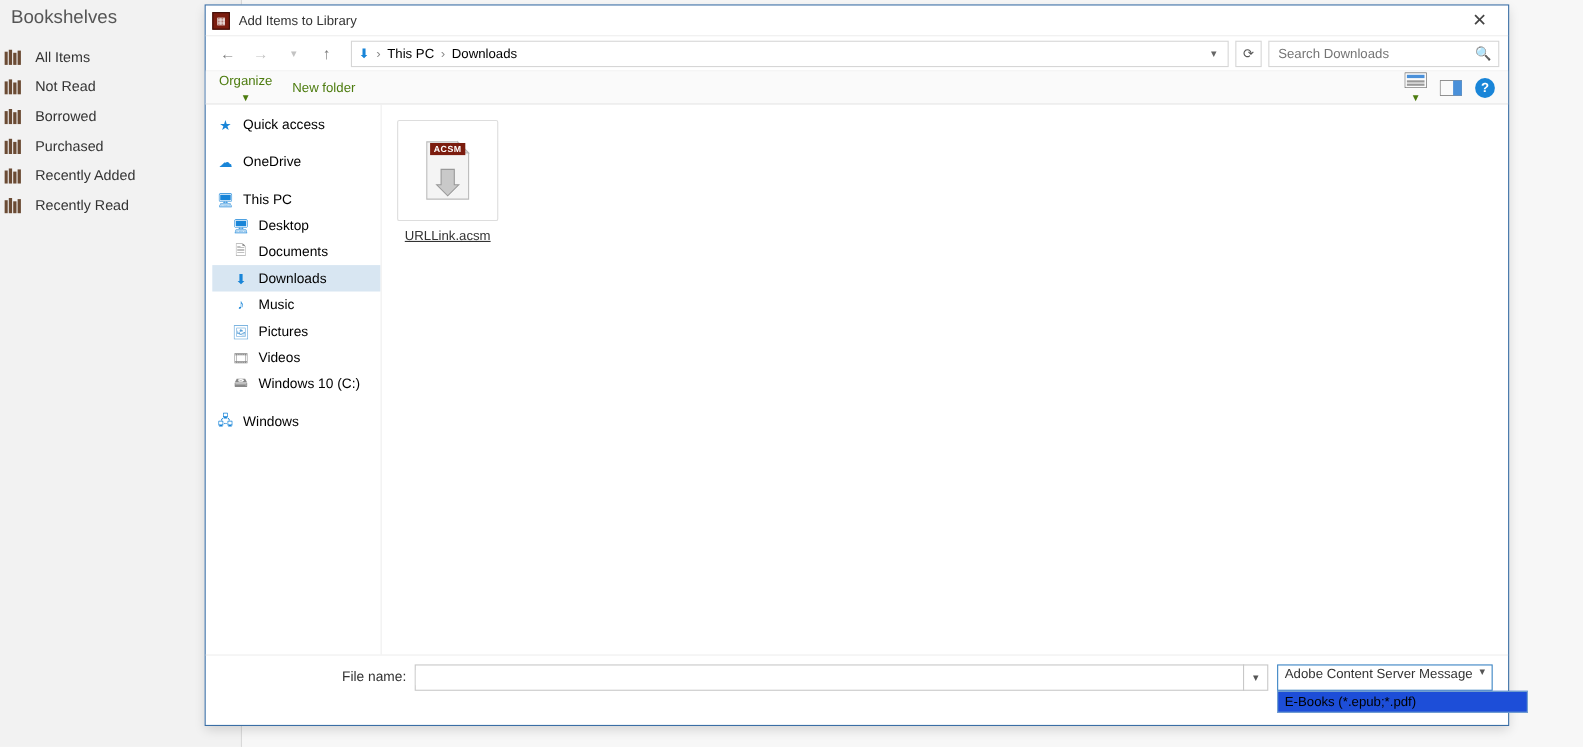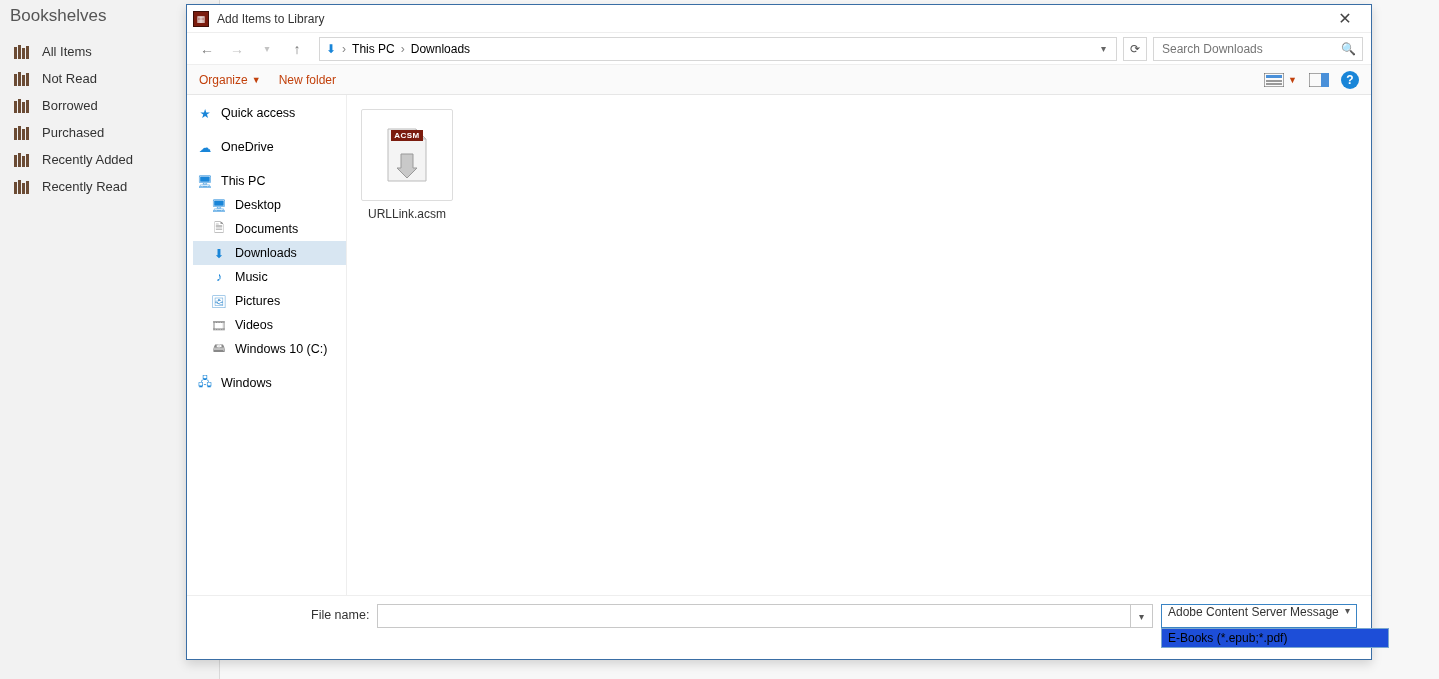--- a/index.html
+++ b/index.html
@@ -3,21 +3,21 @@
 <meta charset="utf-8">
 <style>
   * { box-sizing: border-box; font-family: "Segoe UI", Tahoma, sans-serif; }
   body { margin:0; background:#f7f7f7; width:1439px; height:679px; overflow:hidden; position:relative; }
 
   
   .app-sidebar { position:absolute; left:0; top:0; width:220px; height:679px; background:#f2f2f2; border-right:1px solid #d9d9d9; }
   .app-head { display:flex; align-items:center; justify-content:space-between; padding:6px 10px; font-size:17px; color:#555; }
   .gear { font-size:14px; color:#555; letter-spacing:1px; cursor:pointer }
   .shelf-list { padding:6px 0; }
-  .shelf-item { display:flex; align-items:center; gap:10px; padding:6px 14px; font-size:13px; color:#333; cursor:pointer; }
+  .shelf-item { display:flex; align-items:center; gap:10px; padding:6px 4px; font-size:13px; color:#333; cursor:pointer; }
   .shelf-item svg { width:18px; height:14px; flex:0 0 18px; }
 
   
   .dialog { position:absolute; left:186px; top:4px; width:1186px; height:656px; background:#fff; border:1px solid #3a6ea5; box-shadow:0 4px 10px rgba(0,0,0,0.15); display:flex; flex-direction:column; }
   .titlebar { height:28px; display:flex; align-items:center; padding:0 6px; font-size:12px; color:#333; border-bottom:1px solid #eee; }
   .titlebar .app-icon { width:16px; height:16px; background:#7b1c0e; border:1px solid #3d0e07; margin-right:8px; display:flex; align-items:center; justify-content:center; color:#fff; font-size:9px; }
   .titlebar .spacer { flex:1; }
   .close-x { width:40px; text-align:center; font-size:16px; color:#444; cursor:pointer; }
 
   
@@ -29,35 +29,35 @@
   .bc-sep { color:#888; }
   .bc-dd { margin-left:auto; color:#666; font-size:10px; padding:0 4px; cursor:pointer }
   .refresh { width:24px; height:24px; border:1px solid #d6d6d6; display:flex; align-items:center; justify-content:center; font-size:12px; color:#555; cursor:pointer }
   .search { width:210px; height:24px; border:1px solid #d6d6d6; display:flex; align-items:center; padding:0 6px; gap:6px; font-size:12px; color:#888; }
   .search input { border:none; outline:none; flex:1; font-size:12px; }
   .search .mag { color:#888; }
 
   
   .toolrow { height:30px; display:flex; align-items:center; gap:18px; padding:0 12px; border-bottom:1px solid #e6e6e6; background:#fafafa; font-size:12px; }
   .toolrow .right { margin-left:auto; display:flex; gap:12px; align-items:center; }
-  .tool-btn { cursor:pointer; color:#c2410c; display:flex; align-items:center; gap:4px; }
+  .tool-btn { cursor:pointer; color:#4d7c0f; display:flex; align-items:center; gap:4px;flex-direction:column; }
   .view-ico, .pane-ico { width:20px; height:14px; }
   .help-ico { width:18px; height:18px; border-radius:50%; background:#1985d8; color:#fff; display:flex; align-items:center; justify-content:center; font-size:12px; font-weight:bold; }
 
   
   .body { flex:1; display:flex; min-height:0; }
   .navpane { width:160px; border-right:1px solid #eee; overflow:auto; font-size:12.5px; padding:6px 0 6px 6px; }
   .np-item { display:flex; align-items:center; gap:8px; height:24px; padding:0 4px; cursor:pointer; white-space:nowrap; }
   .np-item.indent1 { padding-left:18px; }
   .np-item.selected { background:#d8e6f2; }
   .np-gap { height:10px; }
   .ic { width:16px; height:16px; display:inline-flex; align-items:center; justify-content:center; }
 
   .filepane { flex:1; padding:14px; display:flex; align-items:flex-start; gap:20px; }
-  .file-tile { width:92px; text-align:center; font-size:12px; color:#333; cursor:pointer; }
+  .file-tile { width:92px; text-align:center; font-size:12px; color:#333; cursor:pointer;text-decoration:underline; }
   .thumb { width:92px; height:92px; border:1px solid #ddd; border-radius:2px; display:flex; align-items:center; justify-content:center; margin-bottom:6px; position:relative; background:#fff; }
   .acsm-badge { position:absolute; top:20px; background:#7b1c0e; color:#fff; font-size:8px; font-weight:bold; padding:1px 3px; letter-spacing:0.5px; }
 
   
   .footer { height:64px; border-top:1px solid #eee; display:flex; align-items:flex-start; padding:8px 14px; gap:8px; position:relative; }
   .fn-label { font-size:12.5px; color:#333; margin-left:110px; padding-top:4px; }
   .fn-input { flex:1; height:24px; border:1px solid #c8c8c8; display:flex; align-items:center; }
   .fn-input input { border:none; outline:none; flex:1; padding:0 6px; font-size:12.5px; }
   .fn-dd { width:22px; height:24px; border-left:1px solid #c8c8c8; display:flex; align-items:center; justify-content:center; color:#555; font-size:10px; cursor:pointer; }
   .filter-wrap { width:196px; position:relative; }

